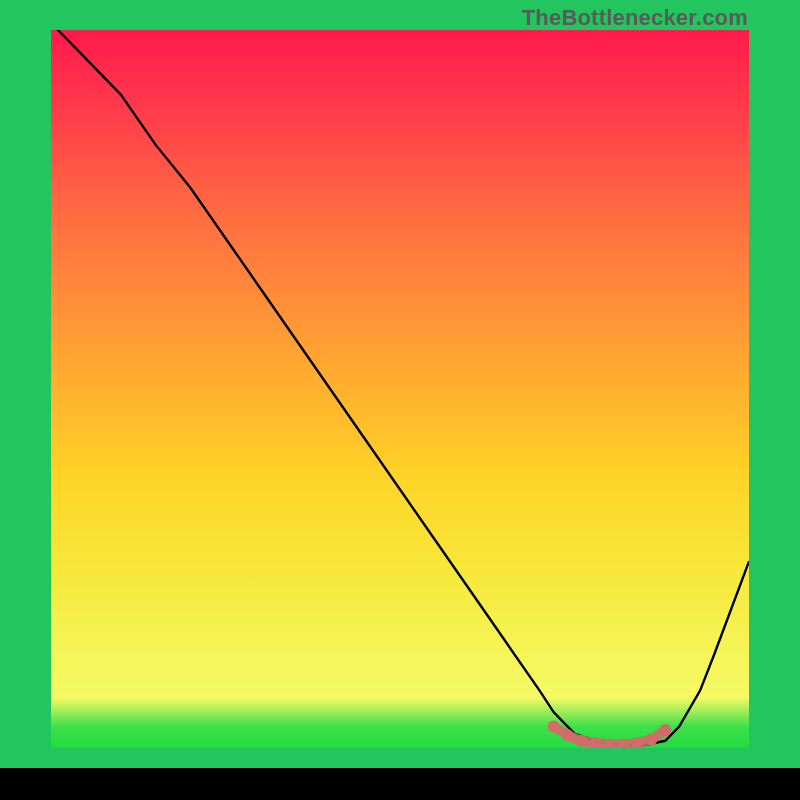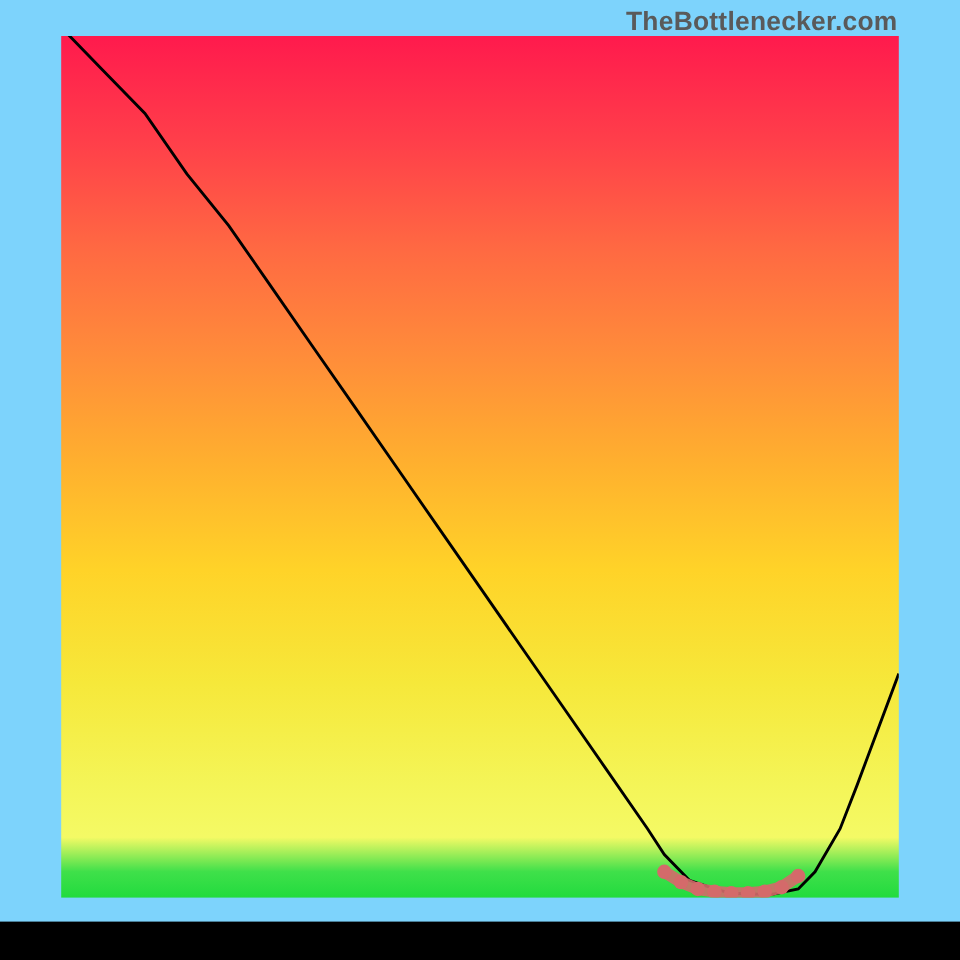--- a/index.html
+++ b/index.html
@@ -8,21 +8,21 @@
     background: #000;
     width: 800px;
     height: 800px;
     overflow: hidden;
     font-family: Arial, Helvetica, sans-serif;
   }
   .frame {
     position: relative;
     width: 800px;
     height: 768px;
-    background: #7dd3fc;
+    background: #22c55e;
   }
   .plot {
     position: absolute;
     left: 51px;
     top: 30px;
     width: 698px;
     height: 718px;
     background: linear-gradient(to bottom,
       #ff1a4d 0%,
       #ff3e4a 12%,

